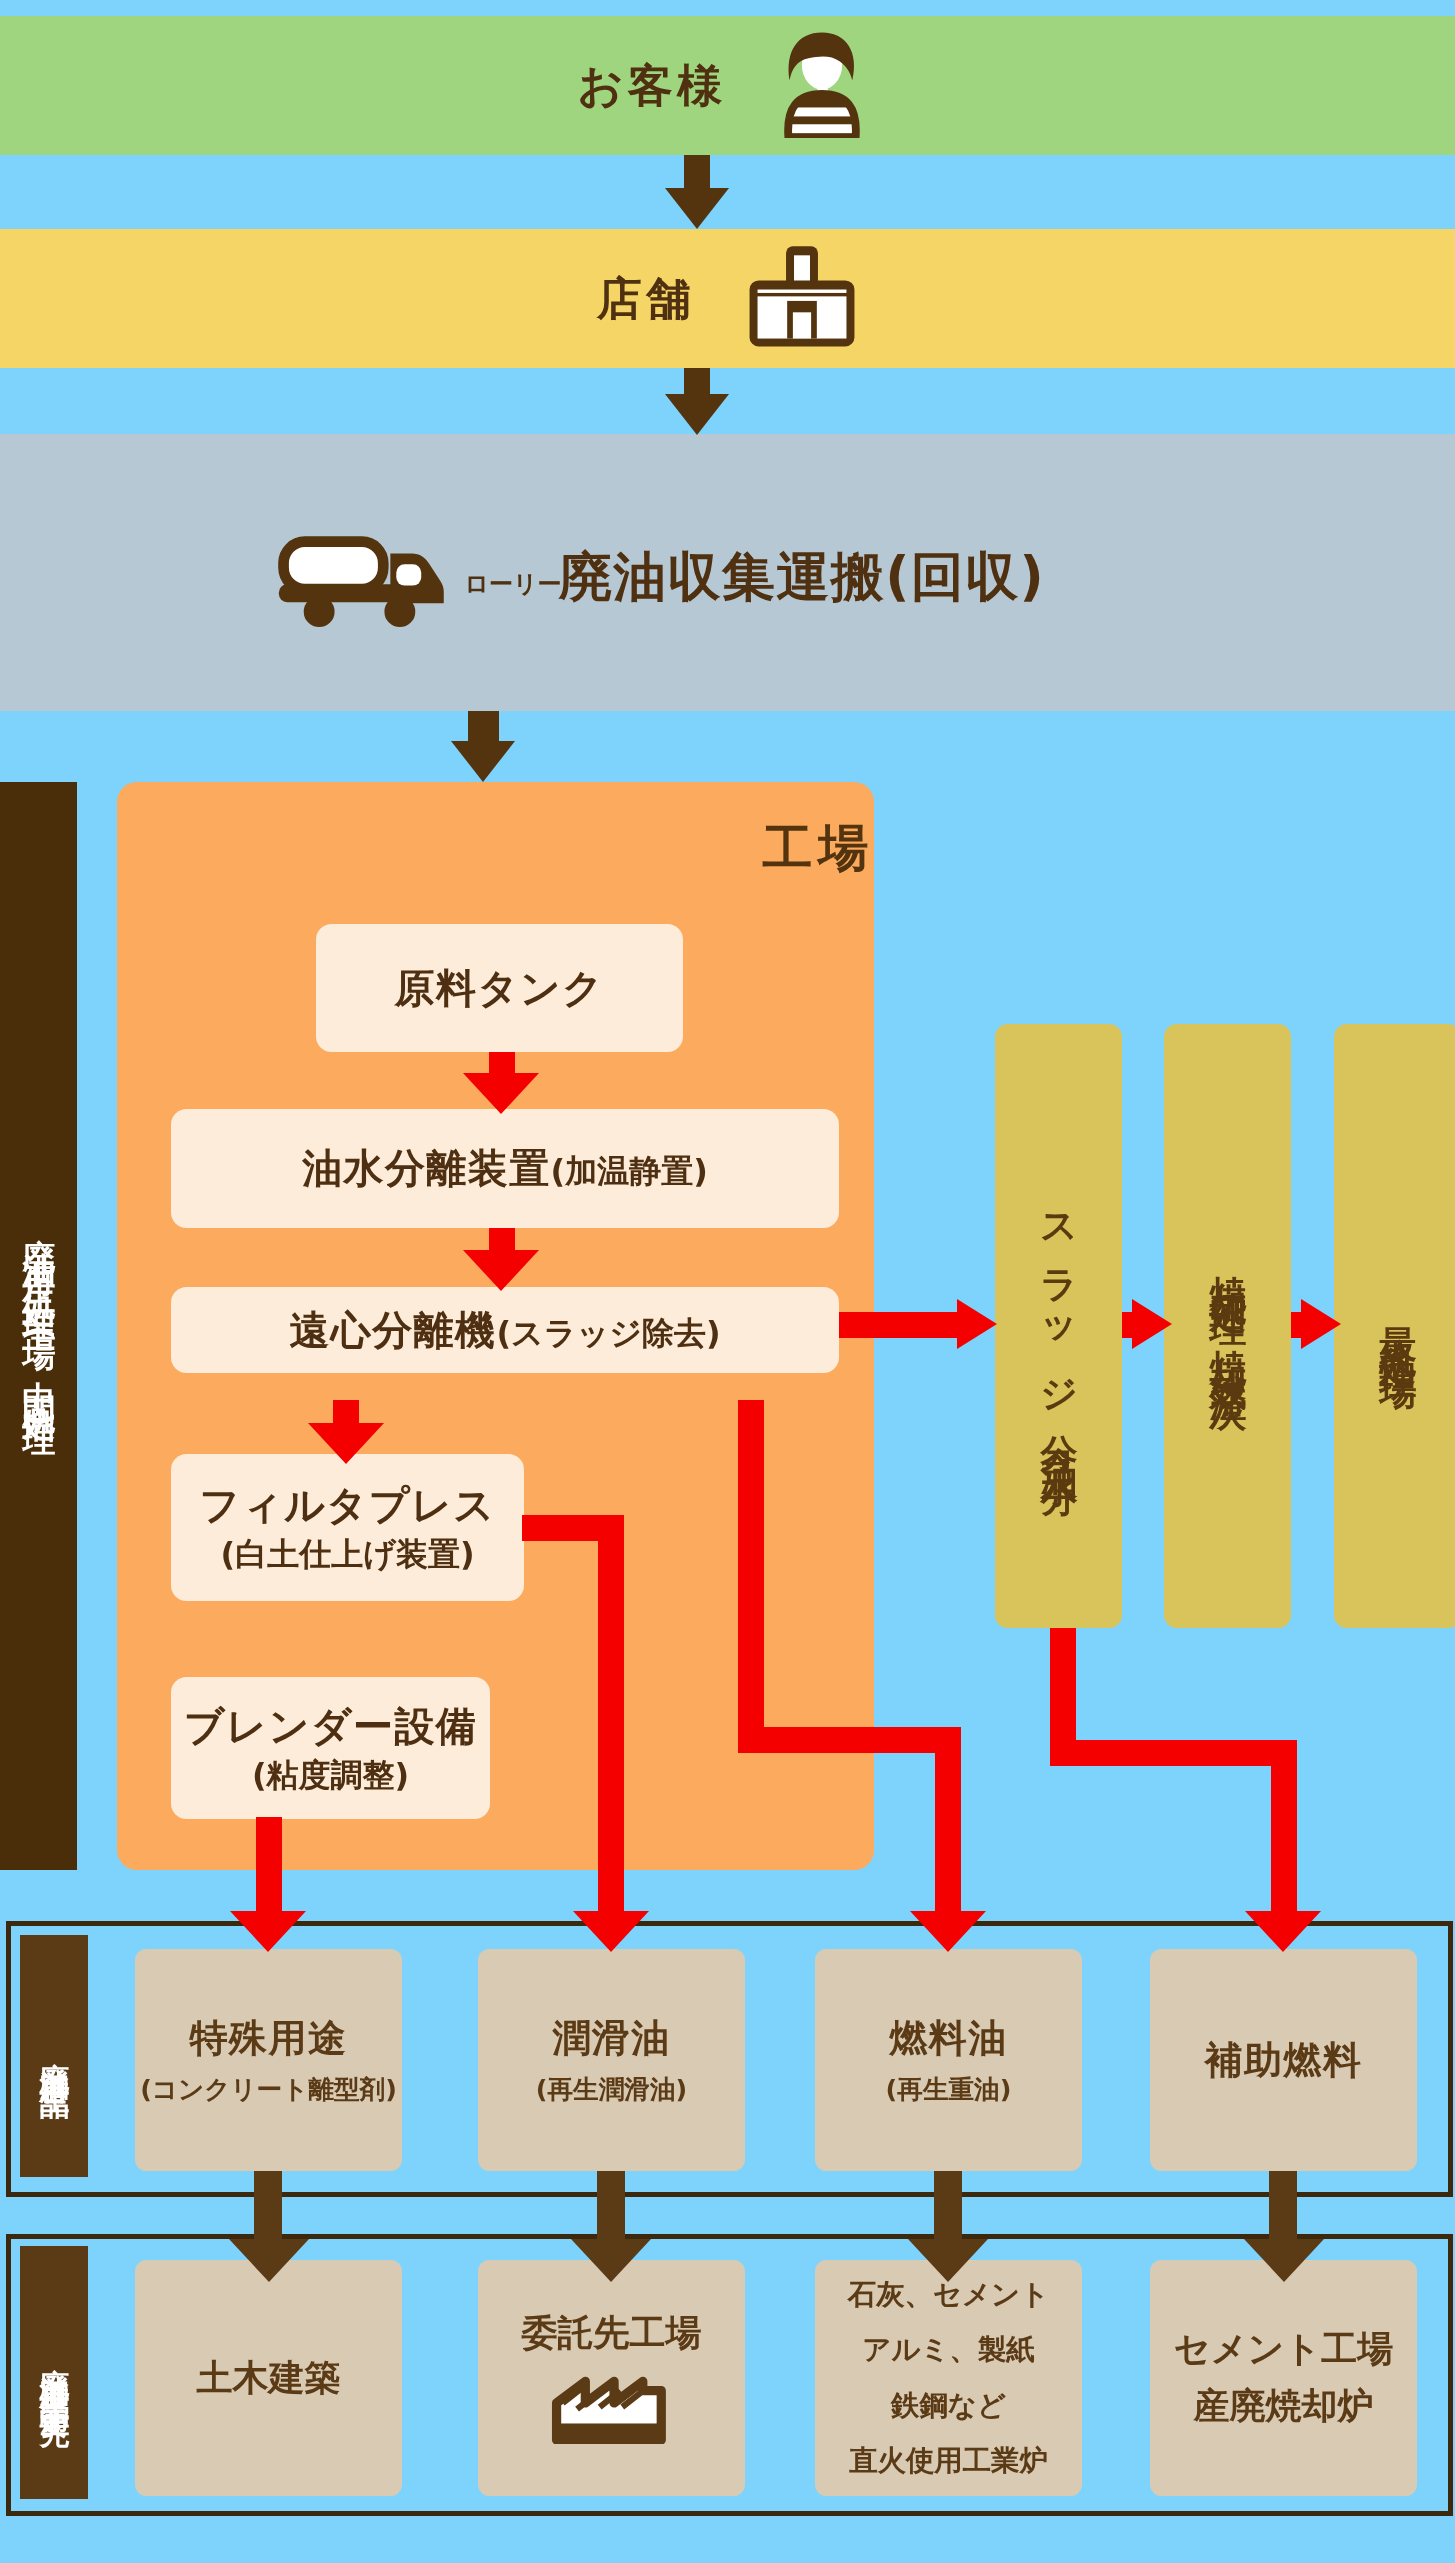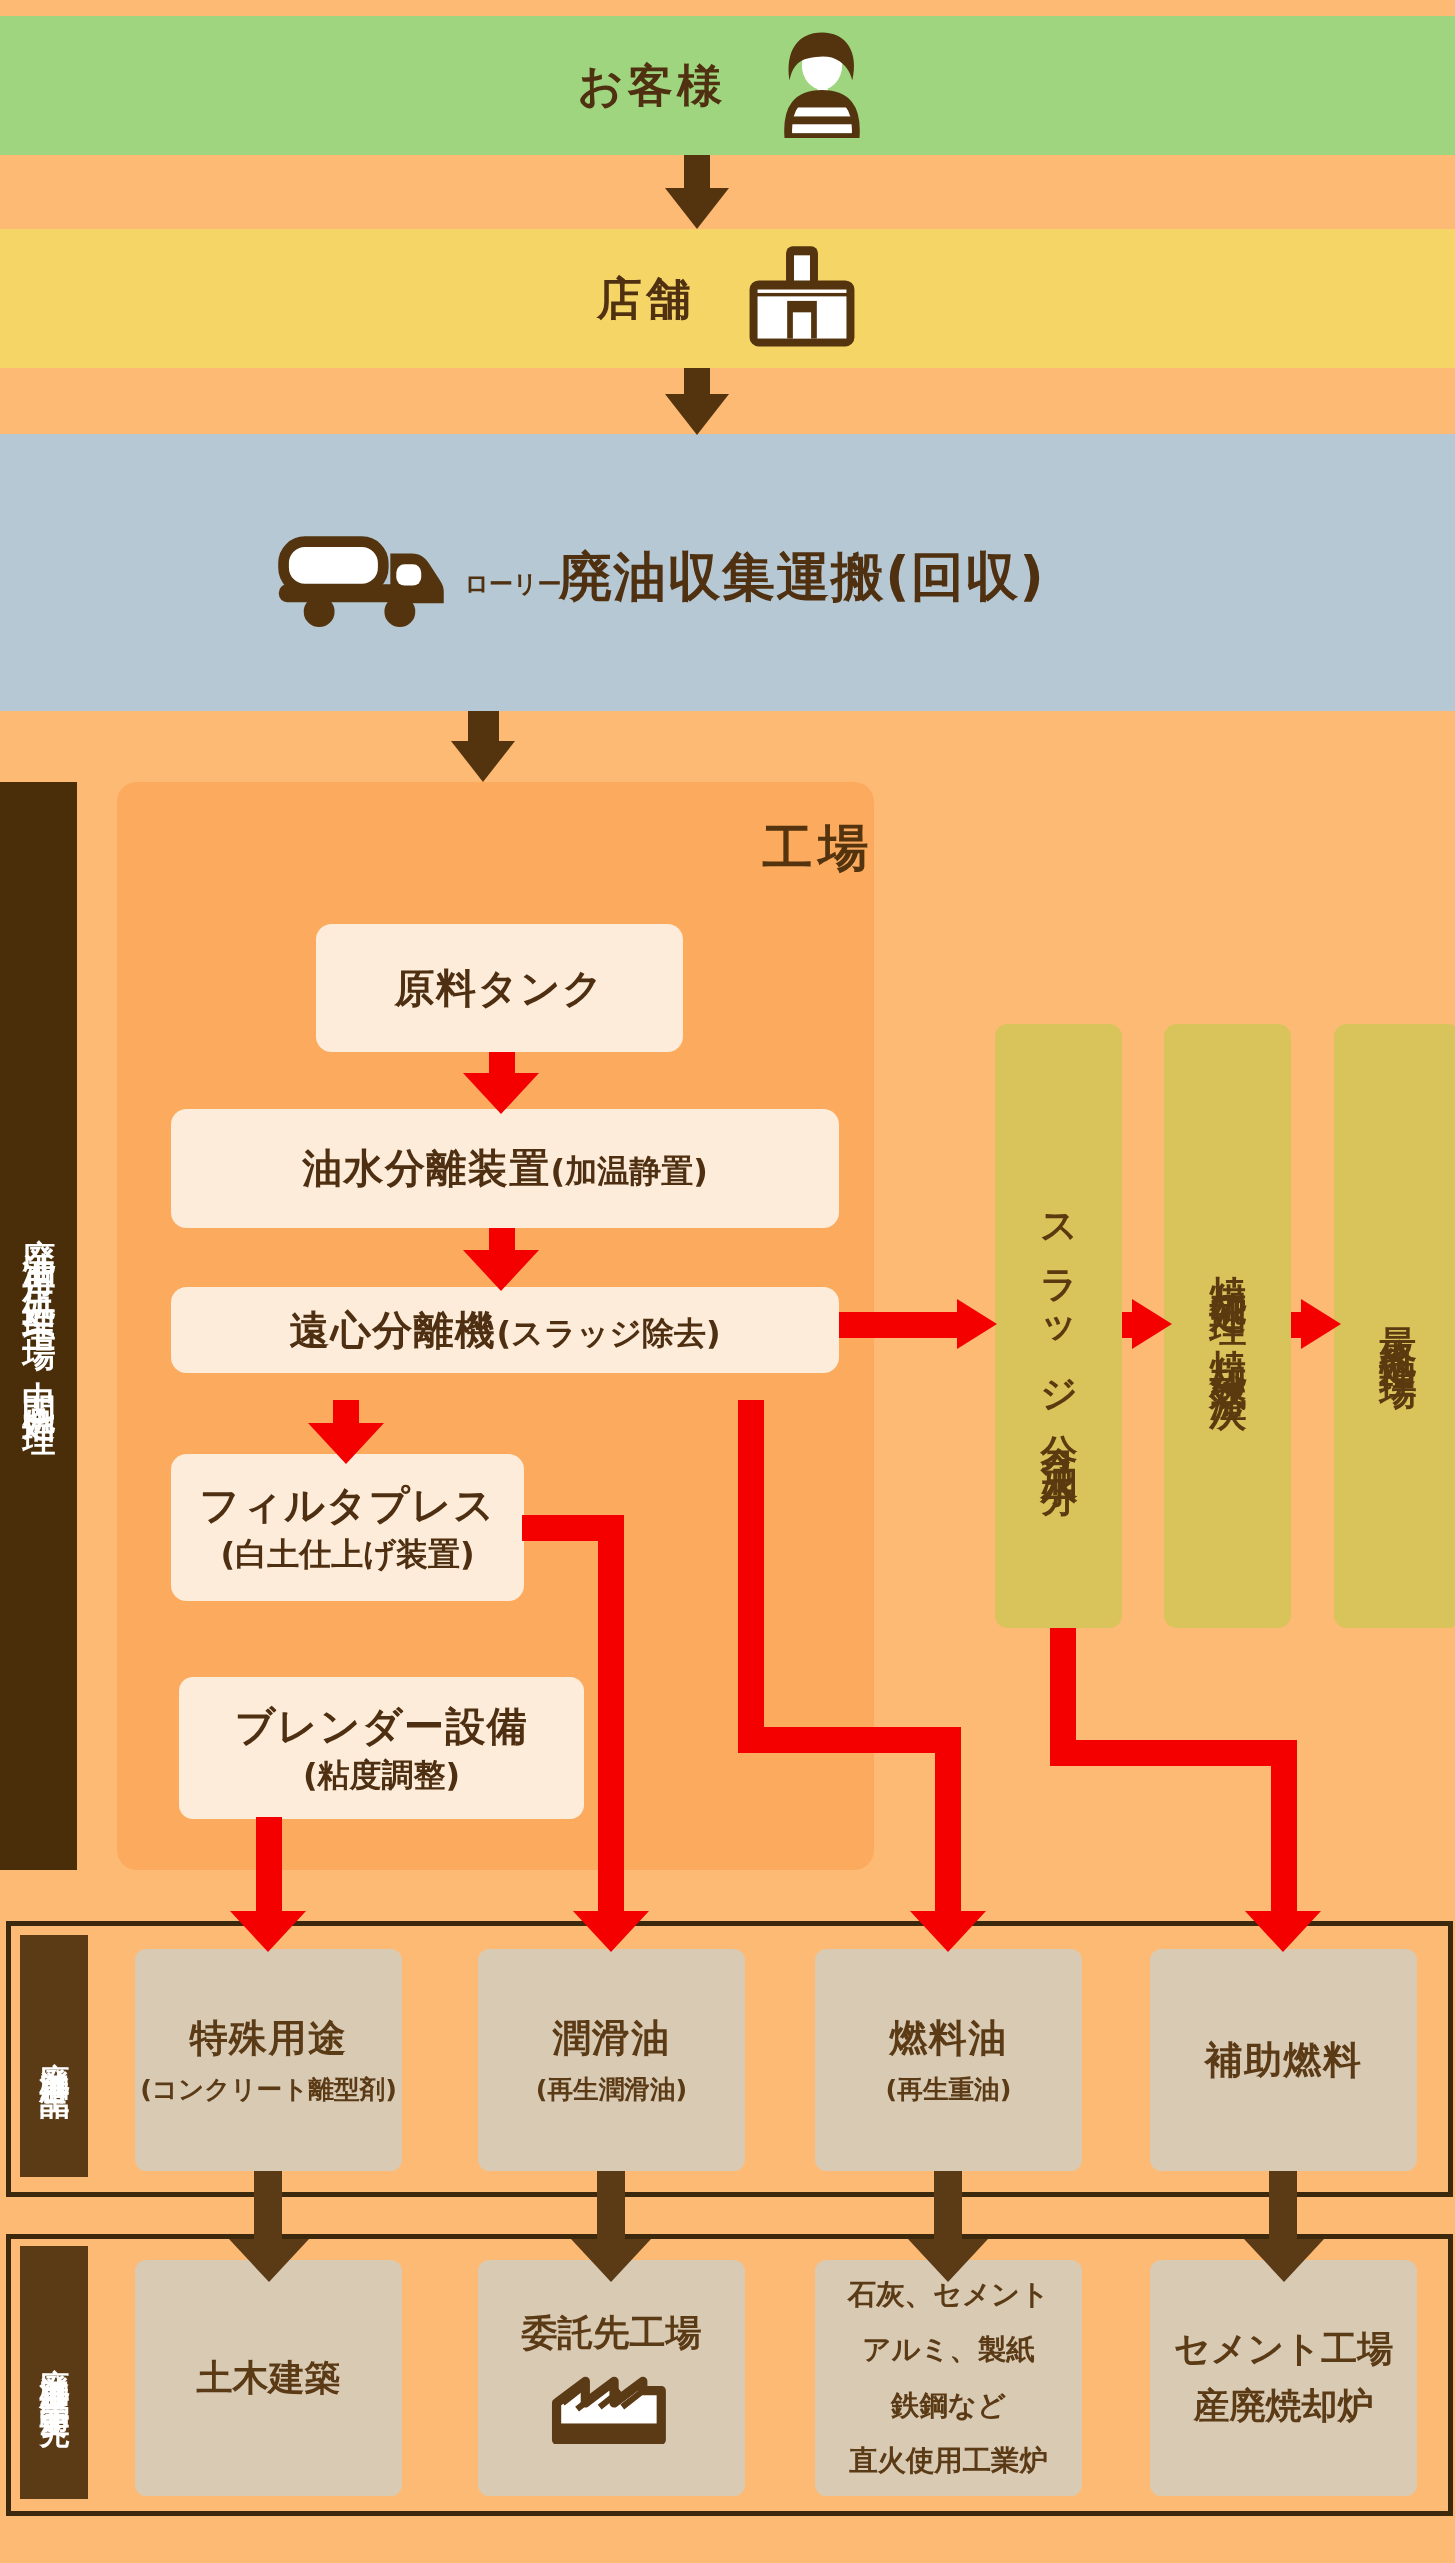--- a/index.html
+++ b/index.html
@@ -1,16 +1,16 @@
 <!DOCTYPE html>
 <html style="font-size:11.4px"><head>
 <meta charset="utf-8">
 <style>
   html,body{margin:0;padding:0;background:#000;}
-  #canvas{position:relative;width:1456px;height:2563px;background:#fdba74;overflow:hidden;
+  #canvas{position:relative;width:1456px;height:2563px;background:#7dd3fc;overflow:hidden;
           font-family:"DejaVu Sans","Liberation Sans",sans-serif;font-weight:bold;}
 
   
   .band{position:absolute;left:0;width:1456px;display:flex;align-items:center;justify-content:center;}
   #band-customer{top:16.3px;height:139px;background:#9ed57e;gap:40px;}
   #band-store{top:229px;height:139px;background:#f6d567;gap:50px;}
   #band-collection{top:434px;height:277px;background:#b6c8d3;}
   .band-label{font-size:45px;color:#4f3011;letter-spacing:4.3px;}
   #collection-title{position:absolute;left:802px;top:108px;transform:translateX(-50%);
                     font-size:53px;color:#4f3011;letter-spacing:1.4px;white-space:nowrap;}
@@ -30,21 +30,21 @@
                  font-size:50px;color:#53340e;letter-spacing:5.7px;}
   .step{position:absolute;background:#fcecd9;border-radius:15.6px;color:#4f2f11;
         display:flex;flex-direction:column;align-items:center;justify-content:center;}
   .step .main{font-size:40px;letter-spacing:1.4px;}
   .step .sub{font-size:32px;}
   .step .inline-row{display:flex;align-items:baseline;}
   #step-tank{left:316px;top:924px;width:367px;height:128px;}
   #step-separator{left:171px;top:1109px;width:668px;height:119px;align-items:center;}
   #step-centrifuge{left:171px;top:1287px;width:668px;height:86px;}
   #step-filter{left:171px;top:1454px;width:353px;height:147px;}
-  #step-blender{left:179px;top:1677px;width:405px;height:142px;border-radius:14px;}
+  #step-blender{left:171px;top:1677px;width:319px;height:142px;}
 
   
   .dcol{position:absolute;top:1024px;height:604px;width:127px;background:#d9c35b;border-radius:12.8px;
         display:flex;align-items:center;justify-content:center;}
   .dcol .vtext{color:#5b3a10;font-size:37px;letter-spacing:11.4px;}
   #dcol-sludge{left:995px;}
   #dcol-incineration{left:1164px;}
   #dcol-final{left:1334px;}
 
   

